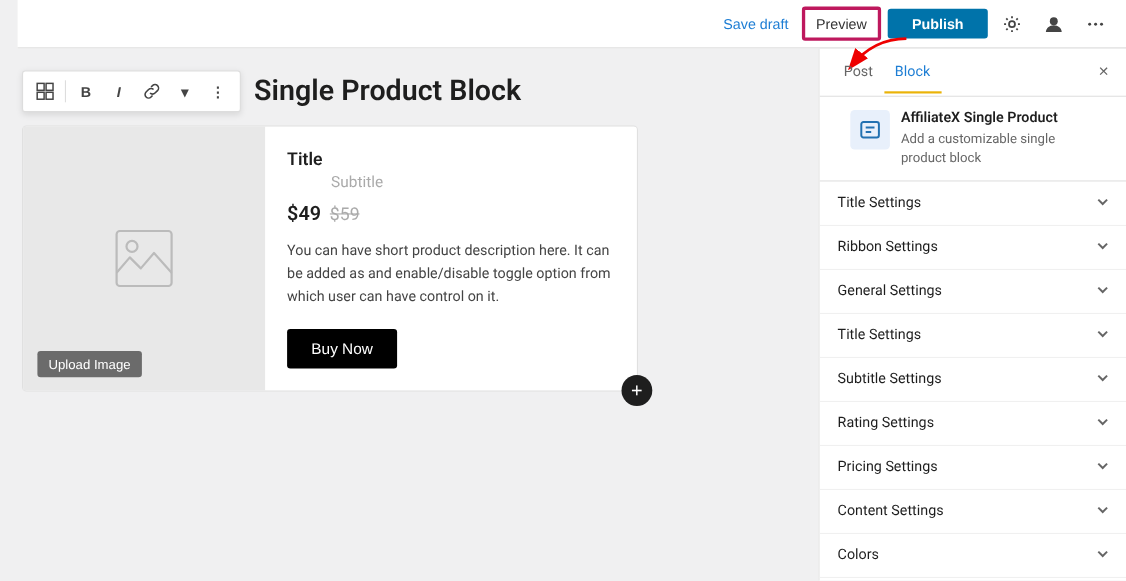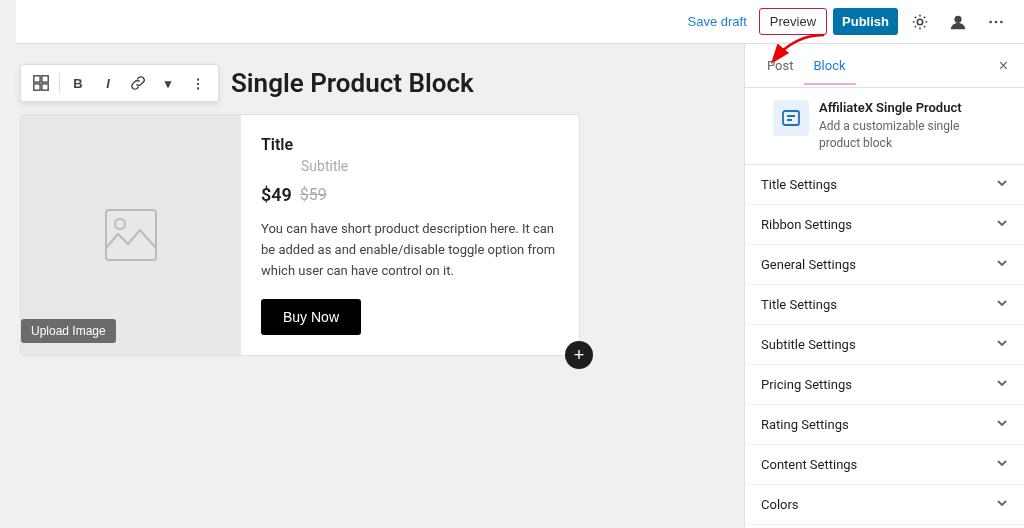--- a/index.html
+++ b/index.html
@@ -34,36 +34,36 @@
     .btn-save-draft {
       background: none;
       border: none;
       color: #1e7ed4;
       cursor: pointer;
       font-size: 13px;
       padding: 4px 6px;
     }
     .btn-preview {
       background: none;
-      border: 1px solid #be185d;
+      border: 3px solid #be185d;
       border-radius: 3px;
       cursor: pointer;
       font-size: 13px;
       padding: 5px 10px;
       color: #333;
     }
     .btn-publish {
       background: #0073aa;
       border: none;
       border-radius: 3px;
       color: #fff;
       cursor: pointer;
       font-size: 13px;
       font-weight: 600;
-      padding: 6px 9px;
+      padding: 6px 22px;
     }
     .icon-btn {
       background: none;
       border: none;
       cursor: pointer;
       width: 32px;
       height: 32px;
       display: flex;
       align-items: center;
       justify-content: center;
@@ -161,21 +161,21 @@
       min-width: 220px;
       background: #e8e8e8;
       display: flex;
       align-items: center;
       justify-content: center;
       position: relative;
     }
     .upload-image-btn {
       position: absolute;
       bottom: 12px;
-      left: 0;
+      left: 13px;
       background: #6b6b6b;
       color: #fff;
       border: none;
       border-radius: 3px;
       padding: 5px 10px;
       font-size: 12px;
       cursor: pointer;
     }
     .product-content {
       padding: 20px 20px 20px 20px;
@@ -267,21 +267,21 @@
     .sidebar-tab {
       padding: 10px 10px;
       cursor: pointer;
       font-size: 13px;
       color: #666;
       border-bottom: 2px solid transparent;
       margin-bottom: -1px;
     }
     .sidebar-tab.active {
       color: #1e7ed4;
-      border-bottom: 2px solid #f9a8d4;
+      border-bottom: 2px solid #eab308;
     }
     .sidebar-close-btn {
       margin-left: auto;
       background: none;
       border: none;
       cursor: pointer;
       font-size: 16px;
       color: #666;
       padding: 4px;
     }
@@ -489,27 +489,27 @@
               <path d="M2 4l4 4 4-4"></path>
             </svg></span>
         </div>
         <div class="settings-item">
           <span class="settings-item-label">Subtitle Settings</span>
           <span class="settings-chevron"><svg width="12" height="12" viewBox="0 0 12 12" fill="none" stroke="#666" stroke-width="1.8">
               <path d="M2 4l4 4 4-4"></path>
             </svg></span>
         </div>
         <div class="settings-item">
+          <span class="settings-item-label">Rating Settings</span>
+          <span class="settings-chevron"><svg width="12" height="12" viewBox="0 0 12 12" fill="none" stroke="#666" stroke-width="1.8">
+              <path d="M2 4l4 4 4-4"></path>
+            </svg></span>
+        </div>
+        <div class="settings-item">
           <span class="settings-item-label">Pricing Settings</span>
-          <span class="settings-chevron"><svg width="12" height="12" viewBox="0 0 12 12" fill="none" stroke="#666" stroke-width="1.8">
-              <path d="M2 4l4 4 4-4"></path>
-            </svg></span>
-        </div>
-        <div class="settings-item">
-          <span class="settings-item-label">Rating Settings</span>
           <span class="settings-chevron"><svg width="12" height="12" viewBox="0 0 12 12" fill="none" stroke="#666" stroke-width="1.8">
               <path d="M2 4l4 4 4-4"></path>
             </svg></span>
         </div>
         <div class="settings-item">
           <span class="settings-item-label">Content Settings</span>
           <span class="settings-chevron"><svg width="12" height="12" viewBox="0 0 12 12" fill="none" stroke="#666" stroke-width="1.8">
               <path d="M2 4l4 4 4-4"></path>
             </svg></span>
         </div>

